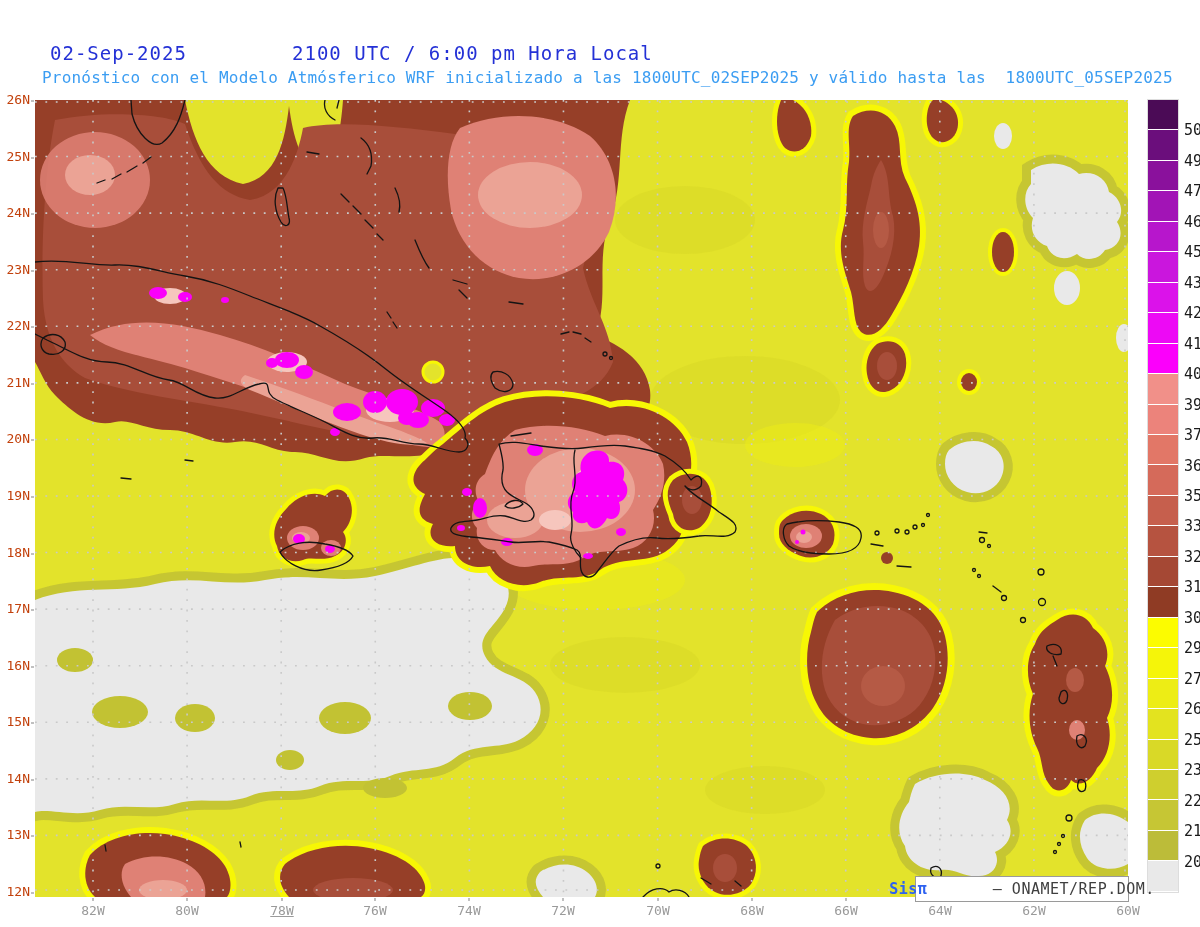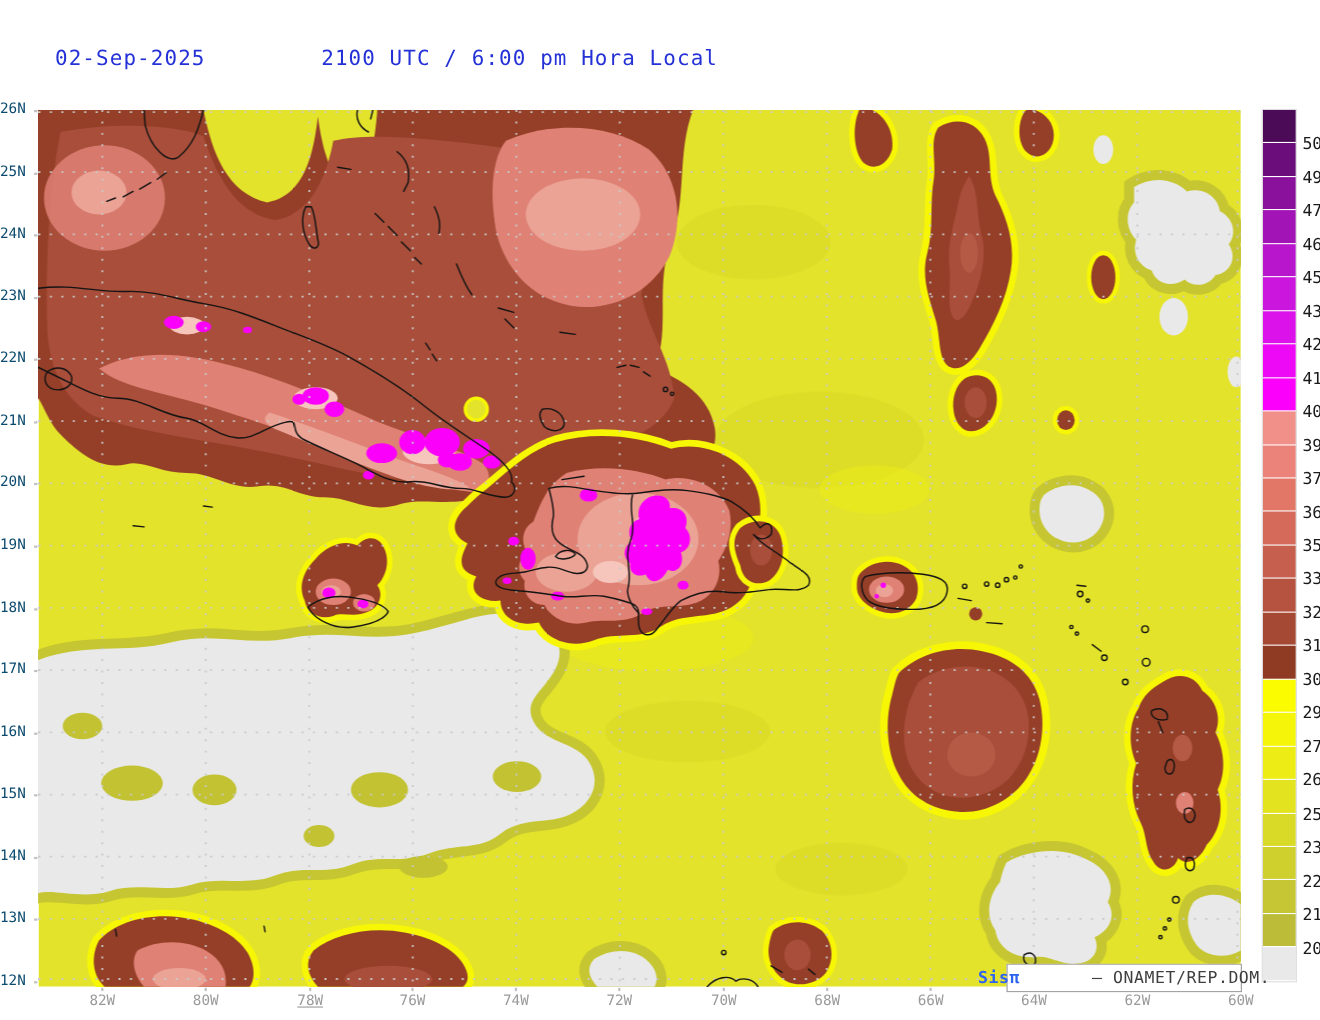--- a/index.html
+++ b/index.html
@@ -6,21 +6,21 @@
   #page{position:relative;width:1200px;height:927px;background:#ffffff;overflow:hidden;
         font-family:"DejaVu Sans Mono","Liberation Mono",monospace;}
   .abs{position:absolute;}
   #title{top:6px;left:0;width:1200px;text-align:center;font-size:29px;letter-spacing:2px;
          color:#1f1f1f;text-indent:24px;white-space:pre;}
   #date-line{top:42px;left:50px;font-size:19px;color:#2431d6;letter-spacing:1px;white-space:pre;}
   #time-line{top:42px;left:292px;font-size:19px;color:#2431d6;letter-spacing:1px;white-space:pre;}
   #forecast-line{top:68px;left:42px;font-size:16px;color:#3b9df2;letter-spacing:0.2px;white-space:pre;}
   #map-wrap{left:35px;top:100px;width:1093px;height:797px;}
   #map-wrap svg{display:block;}
-  .lat-label{position:absolute;left:0;width:30px;font-size:13px;color:#0c4a6e;
+  .lat-label{position:absolute;left:0;width:30px;text-align:right;font-size:13px;color:#c2410c;
              height:16px;line-height:16px;padding-right:0;}
   .lat-label::after{content:"";position:absolute;right:-4px;top:8px;width:3px;height:2px;background:#c0c0c0;}
   .lon-label{position:absolute;top:903px;width:40px;text-align:center;font-size:13px;color:#9a9a9a;
              height:16px;line-height:16px;}
   .lon-label::before{content:"";position:absolute;left:19px;top:-5px;width:2px;height:3px;background:#c0c0c0;}
   #colorbar{left:1148px;top:100px;width:30px;height:792px;background:#fff;outline:1px solid #ddd;}
   .cb-seg{width:30px;}
   #cb-labels{left:1184px;top:100px;width:50px;height:792px;}
   .cb-label{position:absolute;left:0;font-size:15px;color:#1a1a1a;height:18px;line-height:18px;}
   #badge{left:915px;top:876px;width:212px;height:24px;background:#ffffff;border:1px solid #9a9a9a;
@@ -28,20 +28,21 @@
   #badge .brand{color:#2e62f0;font-weight:bold;letter-spacing:0.5px;}
   #badge .org{color:#3f3f3f;letter-spacing:0.5px;margin-left:28px;}
 </style>
 </head>
 <body>
 
 <div id="page">
 
   <div id="date-line" class="abs">02-Sep-2025</div>
   <div id="time-line" class="abs">2100 UTC / 6:00 pm Hora Local</div>
+  <div id="forecast-line" class="abs">Pronóstico con el Modelo Atmósferico WRF inicializado a las 1800UTC_02SEP2025 y válido hasta las  1800UTC_05SEP2025</div>
 
   <div id="lat-axis" class="abs" style="left:0;top:0;width:35px;height:927px;">
       <div class="lat-label" style="top: 92px;">26N</div>
       <div class="lat-label" style="top: 149px;">25N</div>
       <div class="lat-label" style="top: 205px;">24N</div>
       <div class="lat-label" style="top: 262px;">23N</div>
       <div class="lat-label" style="top: 318px;">22N</div>
       <div class="lat-label" style="top: 375px;">21N</div>
       <div class="lat-label" style="top: 431px;">20N</div>
       <div class="lat-label" style="top: 488px;">19N</div>

